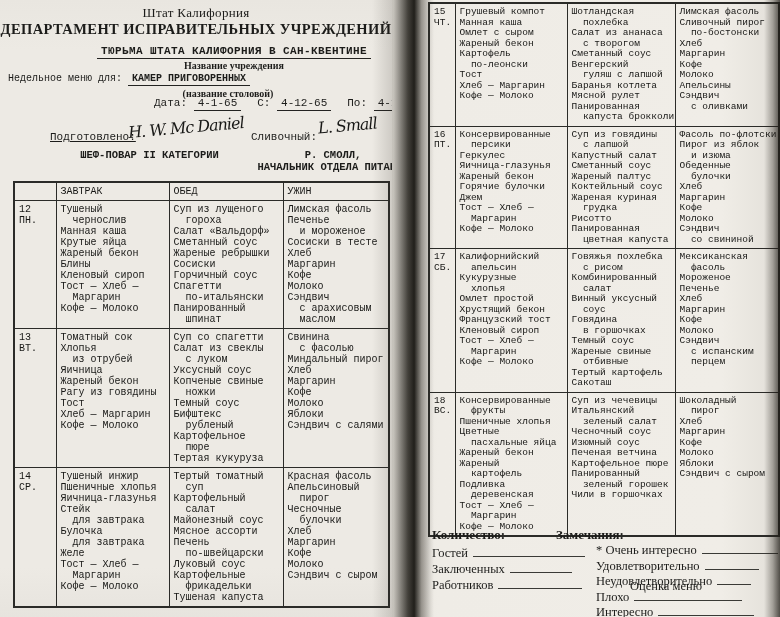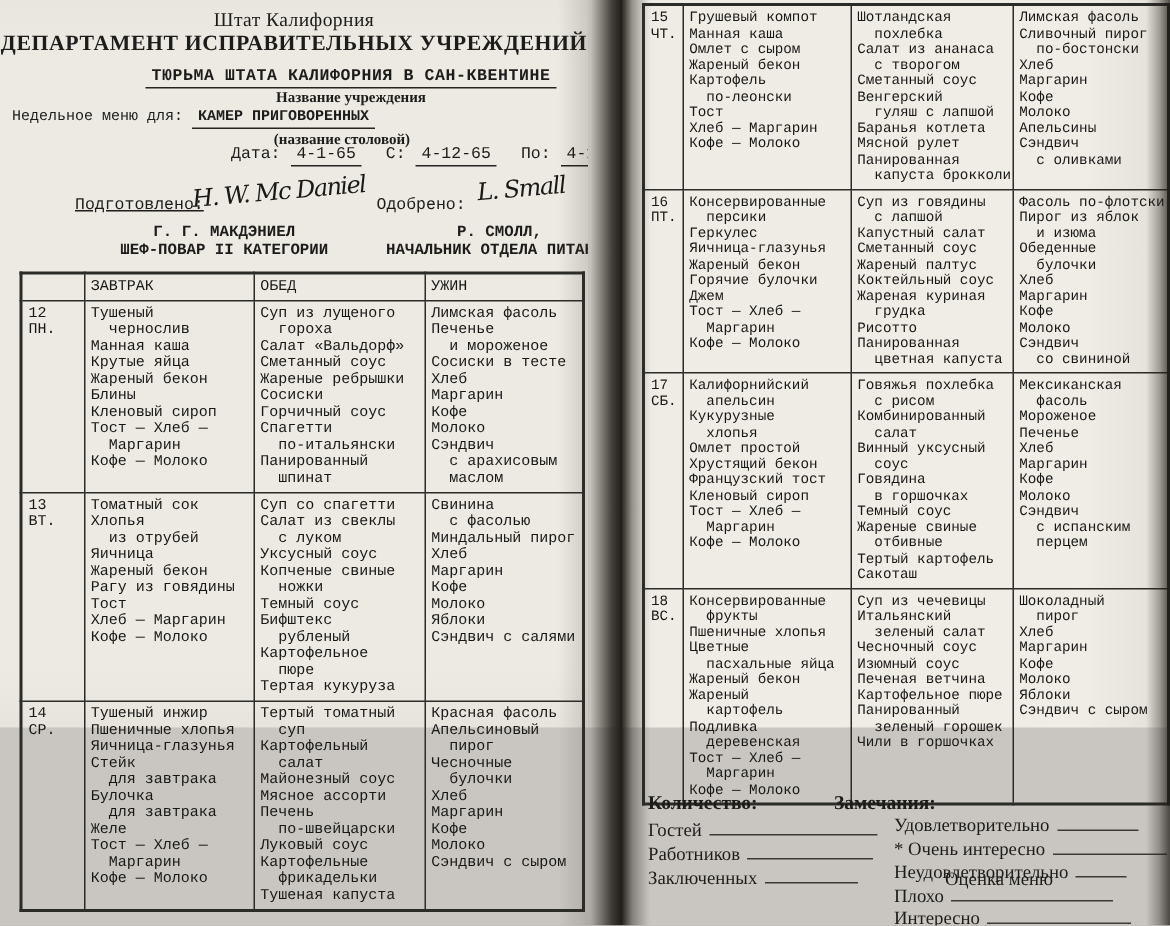--- a/index.html
+++ b/index.html
@@ -1,18 +1,18 @@
 <!DOCTYPE html>
 <html><head>
 <meta charset="utf-8">
 <style>
   html,body{margin:0;padding:0;}
   body{width:780px;height:617px;overflow:hidden;background:#b7b4af;font-family:"Liberation Serif",serif;}
   .scan{position:relative;width:780px;height:617px;background:#c9c6c1;}
-  .page{position:absolute;top:0;height:485px;color:#1c1c1a;}
+  .page{position:absolute;top:0;height:617px;color:#1c1c1a;}
   .page-left{left:0;width:392px;background:linear-gradient(180deg,#e9e6e0 0%,#edeae4 8%,#edeae4 92%,#e7e4de 100%);}
   .page-right{left:392px;width:388px;background:linear-gradient(90deg,#e4e1da 0%,#efece6 12%,#f0ede7 85%,#e2dfd8 100%);}
   .spine{position:absolute;top:0;left:372px;width:62px;height:617px;z-index:5;pointer-events:none;
     background:linear-gradient(90deg,rgba(50,45,38,0) 0%,rgba(50,45,38,0.18) 35%,rgba(30,27,22,0.82) 58%,rgba(22,20,16,0.95) 68%,rgba(50,45,38,0.45) 80%,rgba(50,45,38,0.08) 95%,rgba(50,45,38,0) 100%);}
   .edge-shadow{position:absolute;top:0;left:764px;width:16px;height:617px;z-index:5;pointer-events:none;
     background:linear-gradient(90deg,rgba(40,36,30,0) 0%,rgba(40,36,30,0.35) 55%,rgba(30,27,22,0.75) 100%);}
   .abs{position:absolute;}
   .ctr{text-align:center;}
   .mono{font-family:"Liberation Mono","DejaVu Sans Mono",monospace;}
   .state-title{top:5px;left:0;width:392px;font-size:13px;letter-spacing:.3px;}
@@ -61,25 +61,24 @@
     <div class="abs ctr menu-caption">(название столовой)</div>
 
     <div class="abs date-row mono">
       <span><span>Дата:</span> <span class="u-span">4-1-65</span></span>
       <span><span>С:</span> <span class="u-span">4-12-65</span></span>
       <span><span>По:</span> <span class="u-span">4-16-65</span></span>
     </div>
 
     <div class="abs sig-label mono" style="top:131px;left:50px;text-decoration:underline;">Подготовлено:</div>
     <div class="abs signature" style="top:118px;left:128px;">H. W. Mc Daniel</div>
-    <div class="abs sig-label mono" style="top:131px;left:251px;">Одобрено:</div>
+    <div class="abs sig-label mono" style="top:131px;left:251px;">Сливочный:</div>
     <div class="abs signature" style="top:116px;left:318px;">L. Small</div>
 
     <div class="abs ctr name-block mono" style="top:149px;left:52px;width:195px;">
-      <div>Г. Г. МАКДЭНИЕЛ</div>
       <div>ШЕФ-ПОВАР II КАТЕГОРИИ</div>
     </div>
     <div class="abs ctr name-block mono" style="top:149px;left:243px;width:180px;">
       <div>Р. СМОЛЛ,</div>
       <div>НАЧАЛЬНИК ОТДЕЛА ПИТАНИЯ</div>
     </div>
 
     <table class="menu-table t-left abs" style="top:181px;left:13px;width:375px;table-layout:fixed;">
       <colgroup>
           <col style="width:42px">
@@ -372,29 +371,29 @@
 Молоко
 Яблоки
 Сэндвич с сыром</td>
       </tr>
     </tbody>
       </table>
 
     <div class="abs footer-label" style="top:527px;left:40px;text-align:right;">Количество:</div>
     <div class="abs" style="top:545px;left:40px;">
       <div class="footer-item"><span>Гостей</span><span class="blank-line" style="width:112px;"></span></div>
+      <div class="footer-item"><span>Заключенных</span><span class="blank-line" style="width:62px;"></span></div>
       <div class="footer-item"><span>Работников</span><span class="blank-line" style="width:84px;"></span></div>
-      <div class="footer-item"><span>Заключенных</span><span class="blank-line" style="width:62px;"></span></div>
     </div>
 
     <div class="abs footer-label" style="top:527px;left:164px;">Замечания:</div>
     <div class="abs footer-item" style="top:556px;left:238px;margin-top:22px;">Оценка меню</div>
     <div class="abs" style="top:543px;left:204px;">
+      <div class="rating-item"><span>* Очень интересно</span><span class="blank-line" style="width:76px;"></span></div>
       <div class="rating-item"><span>Удовлетворительно</span><span class="blank-line" style="width:54px;"></span></div>
-      <div class="rating-item"><span>* Очень интересно</span><span class="blank-line" style="width:76px;"></span></div>
       <div class="rating-item"><span>Неудовлетворительно</span><span class="blank-line" style="width:34px;"></span></div>
       <div class="rating-item"><span>Плохо</span><span class="blank-line" style="width:108px;"></span></div>
       <div class="rating-item"><span>Интересно</span><span class="blank-line" style="width:96px;"></span></div>
     </div>
   </div>
 
   <div class="spine"></div>
   <div class="edge-shadow"></div>
 </div>
 

